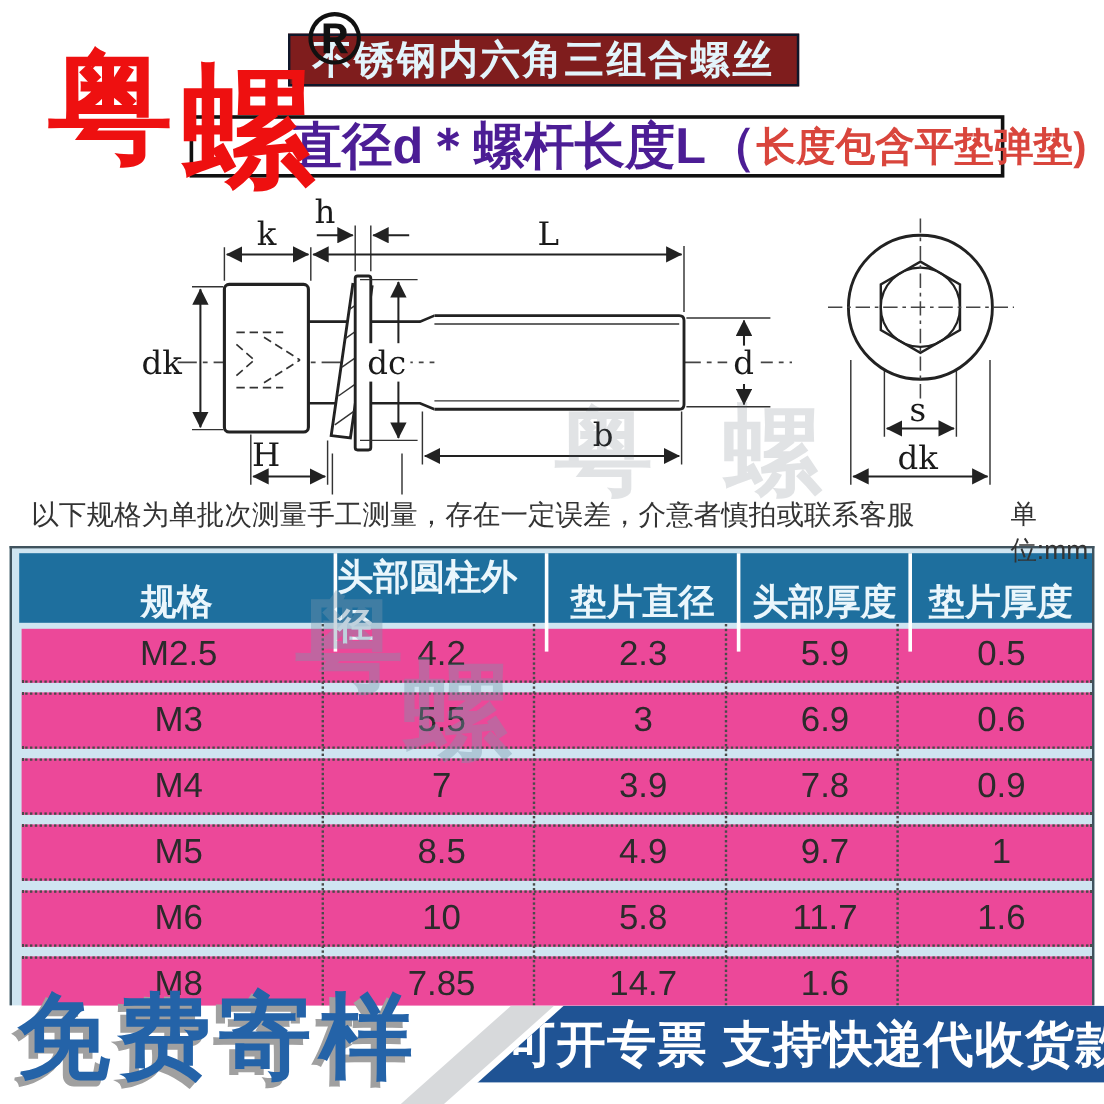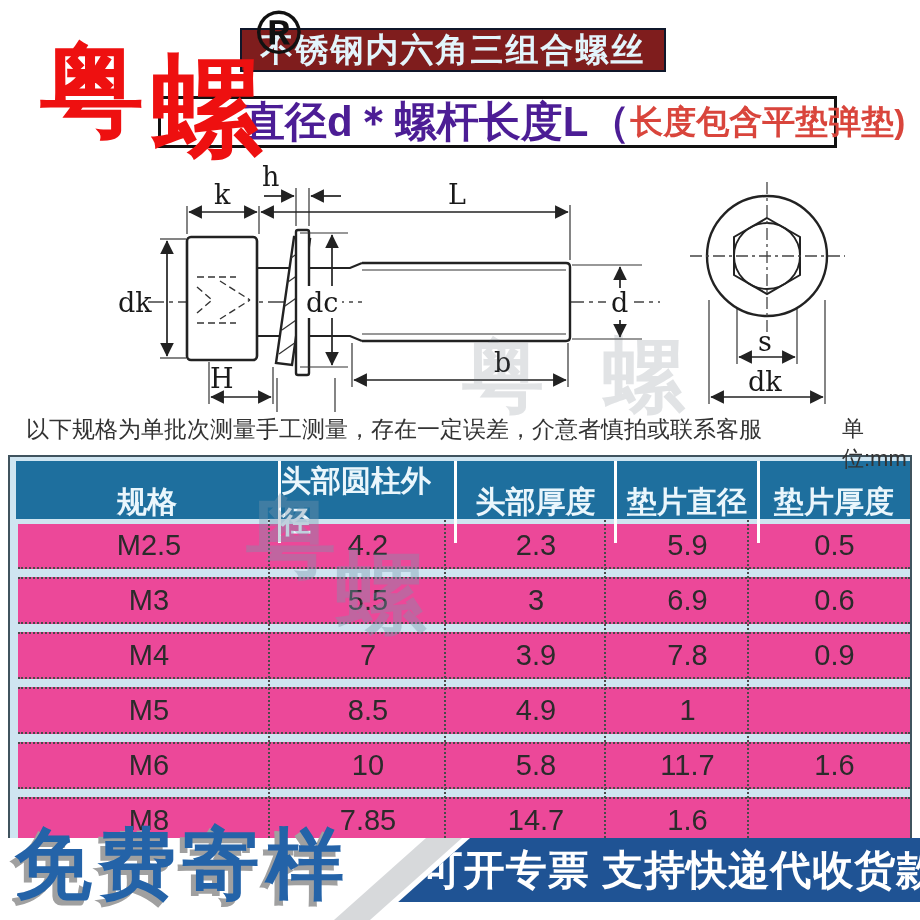--- a/index.html
+++ b/index.html
@@ -187,22 +187,22 @@
 
   <span class="wm-gray">粤 螺</span>
 
   <div class="note-left">以下规格为单批次测量手工测量，存在一定误差，介意者慎拍或联系客服</div>
   <div class="note-unit">单位:mm</div>
 
   <div class="spec-table">
     <div class="thead">
       <div class="hc">规格</div>
       <div class="hc">头部圆柱外径</div>
+      <div class="hc">垫片直径</div>
       <div class="hc">头部厚度</div>
-      <div class="hc">垫片直径</div>
       <div class="hc">垫片厚度</div>
     </div>
 
     <div class="trow first">
       <div class="c">M2.5</div>
       <div class="c">4.2</div>
       <div class="c">2.3</div>
       <div class="c">5.9</div>
       <div class="c">0.5</div>
     </div>
@@ -217,20 +217,21 @@
       <div class="c">M4</div>
       <div class="c">7</div>
       <div class="c">3.9</div>
       <div class="c">7.8</div>
       <div class="c">0.9</div>
     </div>
     <div class="trow">
       <div class="c">M5</div>
       <div class="c">8.5</div>
       <div class="c">4.9</div>
+      <div class="c">9.7</div>
       <div class="c">1</div>
     </div>
     <div class="trow">
       <div class="c">M6</div>
       <div class="c">10</div>
       <div class="c">5.8</div>
       <div class="c">11.7</div>
       <div class="c">1.6</div>
     </div>
     <div class="trow">

